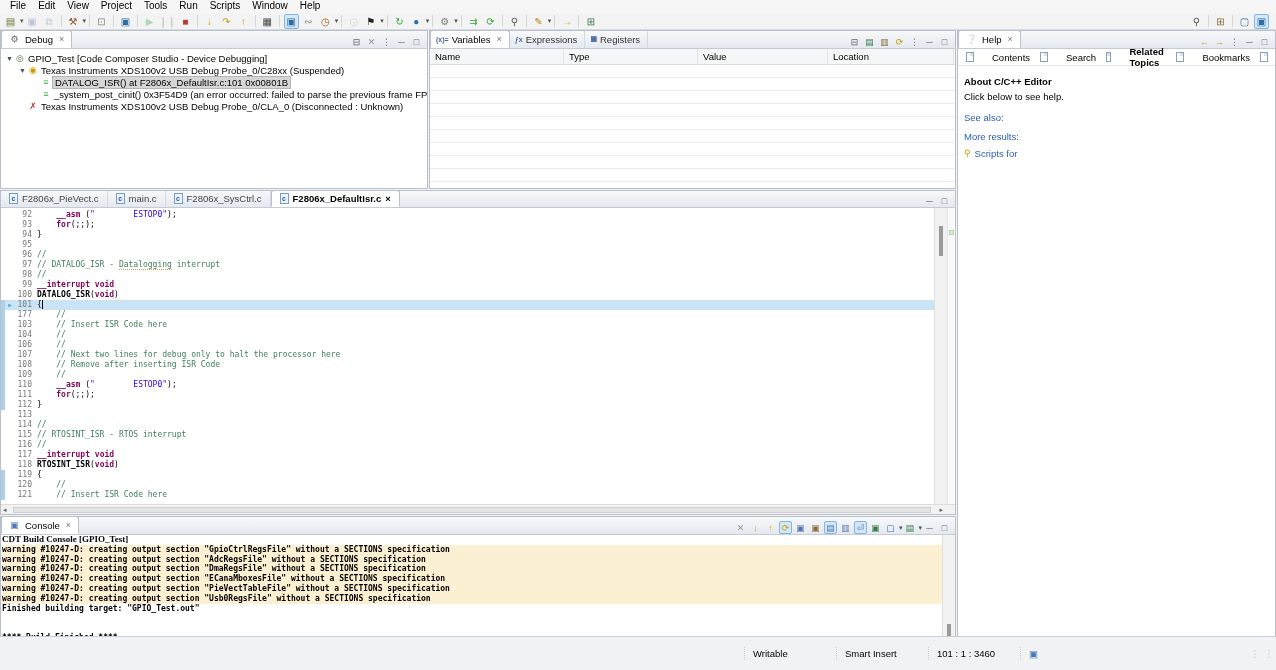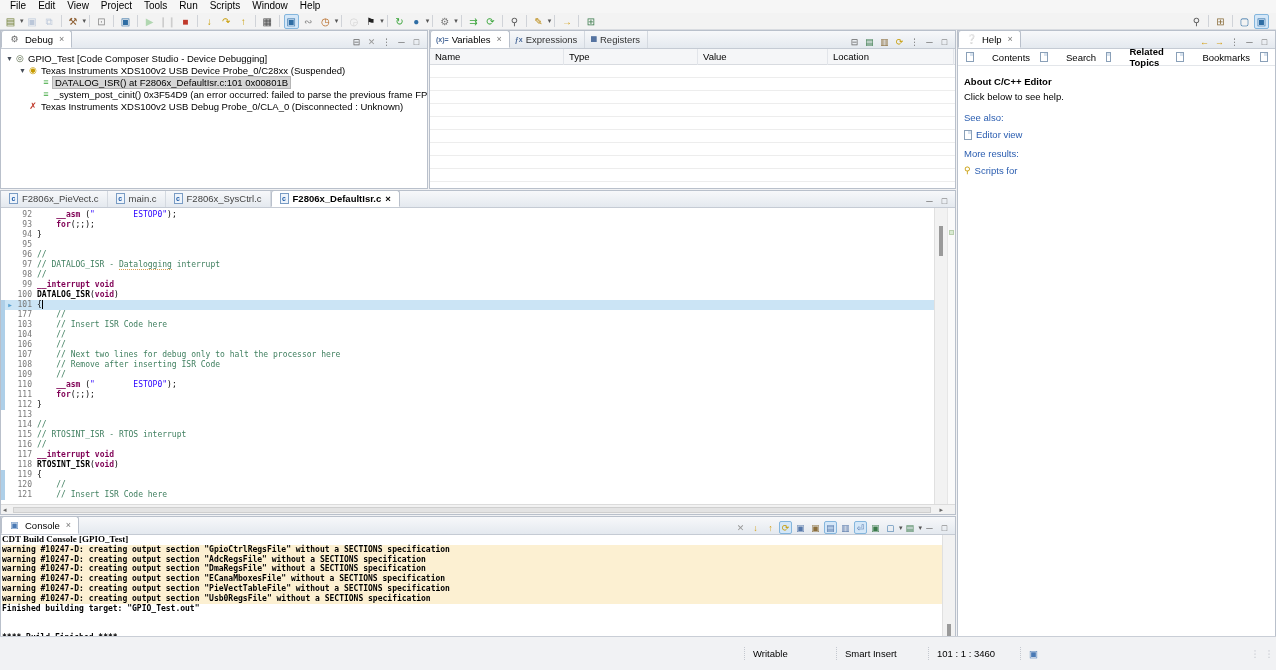--- a/index.html
+++ b/index.html
@@ -223,21 +223,21 @@
           </div>
           <div class="tree" id="debug-tree">
               <div class="tree-row" style="padding-left: 4px;">
                 <span class="chev">▼</span>
                 <span class="t-icon" style="color: rgb(90, 107, 74);">◎</span>
                 <span class="tree-label">GPIO_Test [Code Composer Studio - Device Debugging]</span>
               </div>
               <div class="tree-row" style="padding-left: 17px;">
                 <span class="chev">▼</span>
                 <span class="t-icon" style="color: rgb(199, 155, 0);">◉</span>
-                <span class="tree-label">Texas Instruments XDS100v2 USB Device Probe_0/C28xx (Suspended)</span>
+                <span class="tree-label">Texas Instruments XDS100v2 USB Debug Probe_0/C28xx (Suspended)</span>
               </div>
               <div class="tree-row selected" style="padding-left: 30px;">
                 <span class="chev"></span>
                 <span class="t-icon" style="color: rgb(58, 165, 58);">≡</span>
                 <span class="tree-label">DATALOG_ISR() at F2806x_DefaultIsr.c:101 0x00801B</span>
               </div>
               <div class="tree-row" style="padding-left: 30px;">
                 <span class="chev"></span>
                 <span class="t-icon" style="color: rgb(58, 165, 58);">≡</span>
                 <span class="tree-label">_system_post_cinit() 0x3F54D9  (an error occurred: failed to parse the previous frame FP)</span>
@@ -584,26 +584,20 @@
             <span class="mini-doc"></span>
             <span>Index</span>
           </div>
         </div>
       <div class="help-content">
         <div class="help-h">About C/C++ Editor</div>
         <div>Click below to see help.</div>
         <div class="help-link" style="margin-top:6px">
           <span>See also:</span>
         </div>
-        <div id="help-links">
-            <div class="help-link">
-              <span class="mini-doc"></span>
-              <span>Editor view</span>
-            </div>
-          </div>
         <div class="help-link" style="margin-top:4px">
           <span>More results:</span>
         </div>
         <div class="help-link">
           <span class="ic" style="color:#c79b00">⚲</span>
           <span>Scripts for</span>
         </div>
       </div>
     </div>
   </div>

